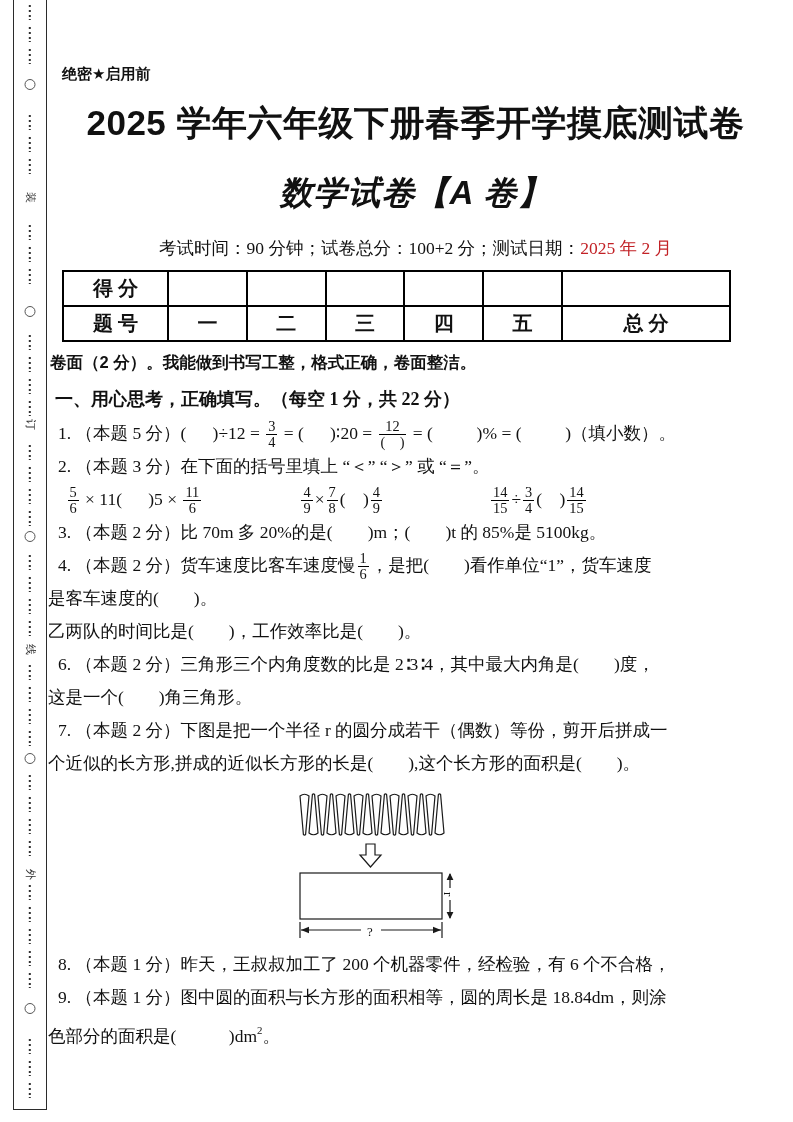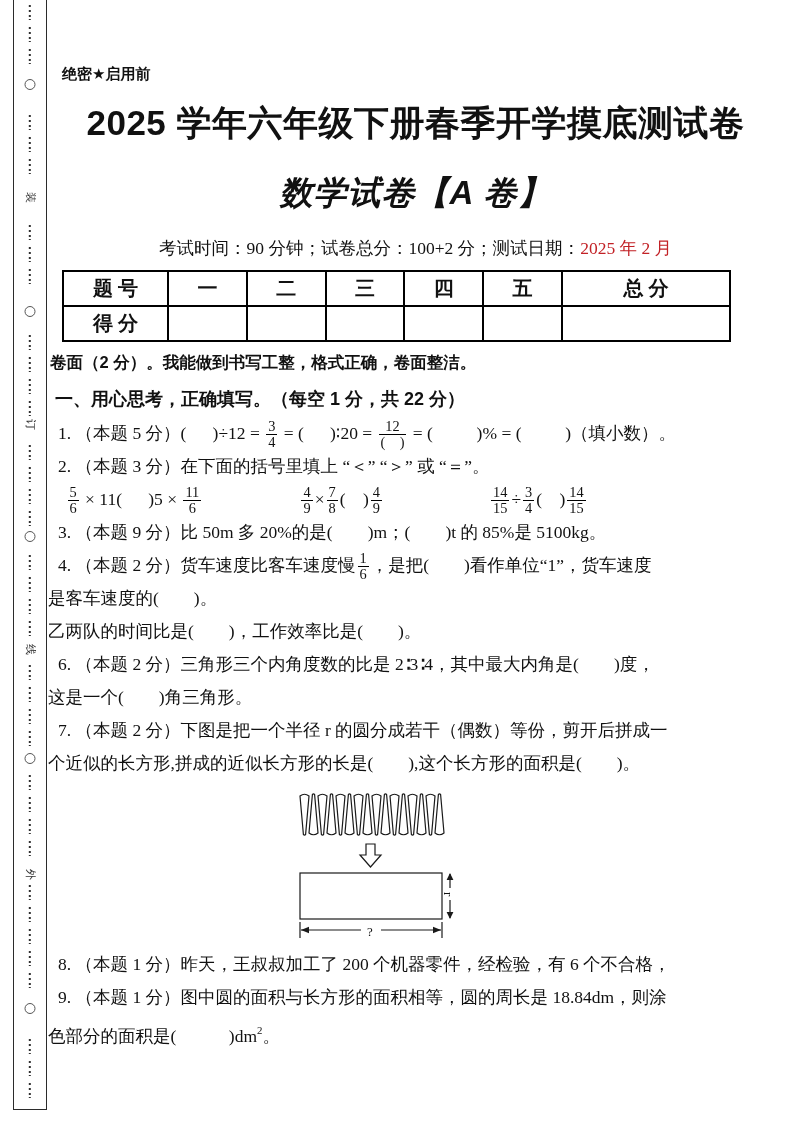--- a/index.html
+++ b/index.html
@@ -24,21 +24,21 @@
             font-size:33px;text-align:center;margin:24px 0 0 0;letter-spacing:1px;font-style:italic;}
   .info{font-size:17.5px;text-align:center;margin:20px 0 0 0;}
   
   table.score{border-collapse:collapse;margin:10px 0 0 0;width:669px;}
   table.score td{border:2px solid #000;height:33px;text-align:center;
                  font-weight:bold;font-size:20px;padding:0;}
   table.score td:first-child{width:103px;}
   
   .notice{font-family:"Liberation Sans","DejaVu Sans",sans-serif;font-weight:bold;
           font-size:16.5px;margin:10px 0 0 -12px;}
-  .sec-head{font-family:Liberation Sans, sans-serif;font-weight:bold;
+  .sec-head{font-family:Liberation Serif, serif;font-weight:bold;
             font-size:18px;margin:13px 0 0 -7px;}
   .questions{margin:6px 0 0 -4px;}
   .q-line{white-space:pre;font-size:17.5px;line-height:33px;}
   .q-line.cont{margin-left:-10px;}
   .frac{display:inline-block;text-align:center;vertical-align:-0.55em;
         line-height:1.05;font-size:0.82em;margin:0 2px;}
   .frac .fn{display:block;padding:0 2px;}
   .frac .fd{display:block;border-top:1.3px solid #000;padding:0 2px;}
   sup{font-size:0.62em;vertical-align:0.7em;}
   
@@ -106,50 +106,50 @@
     <div class="secrecy">绝密★启用前</div>
 
     <div class="title">2025 学年六年级下册春季开学摸底测试卷</div>
 
     <div class="subtitle">数学试卷【A 卷】</div>
 
     <div class="info"><span>考试时间：90 分钟；试卷总分：100+2 分；测试日期：</span><span style="color: rgb(194, 33, 38); text-align: center;">2025 年 2 月</span></div>
 
     <table class="score">
       <tbody>
+        <tr id="score-row">
+            <td>得  分</td>
+            <td></td>
+            <td></td>
+            <td></td>
+            <td></td>
+            <td></td>
+            <td></td>
+          </tr>
         <tr id="score-head">
             <td>题  号</td>
             <td>一</td>
             <td>二</td>
             <td>三</td>
             <td>四</td>
             <td>五</td>
             <td>总  分</td>
           </tr>
-        <tr id="score-row">
-            <td>得  分</td>
-            <td></td>
-            <td></td>
-            <td></td>
-            <td></td>
-            <td></td>
-            <td></td>
-          </tr>
       </tbody>
     </table>
 
     <div class="notice">卷面（2 分）。我能做到书写工整，格式正确，卷面整洁。</div>
 
     <div class="sec-head">一、用心思考，正确填写。（每空 1 分，共 22 分）</div>
 
     <div class="questions" id="qpart1">
         <div class="q-line">1. （本题 5 分）(      )÷12 = <span class="frac"><span class="fn">3</span><span class="fd">4</span></span> = (      )∶20 = <span class="frac"><span class="fn">12</span><span class="fd">(    )</span></span> = (          )% = (          )（填小数）。</div>
         <div class="q-line">2. （本题 3 分）在下面的括号里填上 “＜” “＞” 或 “＝”。</div>
         <div class="q-line cont">    <span class="frac"><span class="fn">5</span><span class="fd">6</span></span> × 11(      )5 × <span class="frac"><span class="fn">11</span><span class="fd">6</span></span>                      <span class="frac"><span class="fn">4</span><span class="fd">9</span></span>×<span class="frac"><span class="fn">7</span><span class="fd">8</span></span>(    )<span class="frac"><span class="fn">4</span><span class="fd">9</span></span>                        <span class="frac"><span class="fn">14</span><span class="fd">15</span></span>÷<span class="frac"><span class="fn">3</span><span class="fd">4</span></span>(    )<span class="frac"><span class="fn">14</span><span class="fd">15</span></span></div>
-        <div class="q-line">3. （本题 9 分）比 50m 多 20%的是(        )m；(        )t 的 85%是 5100kg。</div>
+        <div class="q-line">3. （本题 2 分）比 70m 多 20%的是(        )m；(        )t 的 85%是 5100kg。</div>
         <div class="q-line">4. （本题 2 分）货车速度比客车速度慢<span class="frac"><span class="fn">1</span><span class="fd">6</span></span>，是把(        )看作单位“1”，货车速度</div>
         <div class="q-line cont">是客车速度的(        )。</div>
         <div class="q-line cont">乙两队的时间比是(        )，工作效率比是(        )。</div>
         <div class="q-line">6. （本题 2 分）三角形三个内角度数的比是 2∶3∶4，其中最大内角是(        )度，</div>
         <div class="q-line cont">这是一个(        )角三角形。</div>
         <div class="q-line">7. （本题 2 分）下图是把一个半径 r 的圆分成若干（偶数）等份，剪开后拼成一</div>
         <div class="q-line cont">个近似的长方形,拼成的近似长方形的长是(        ),这个长方形的面积是(        )。</div>
       </div>
 
     <div class="figure-wrap">

